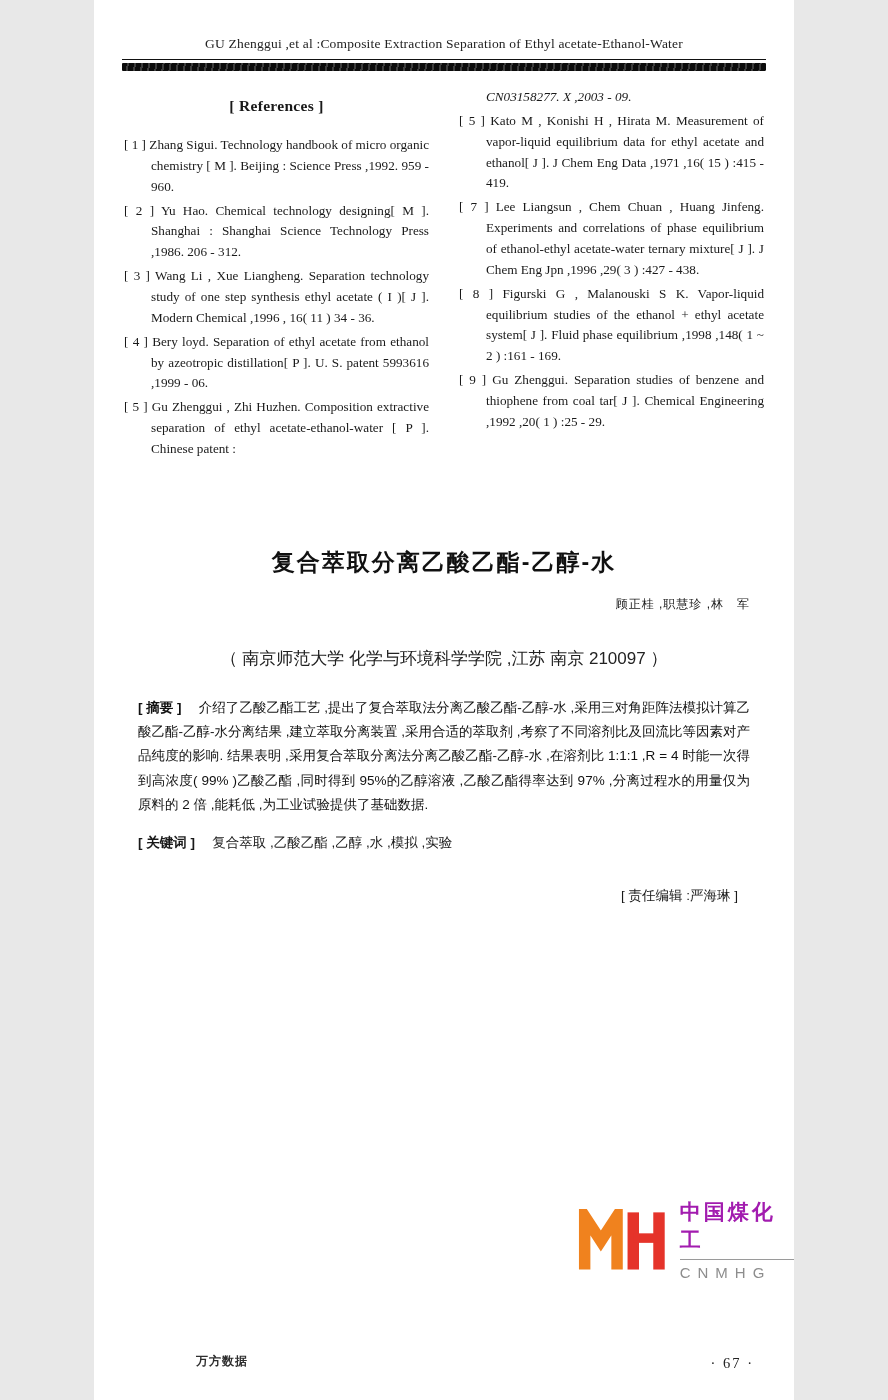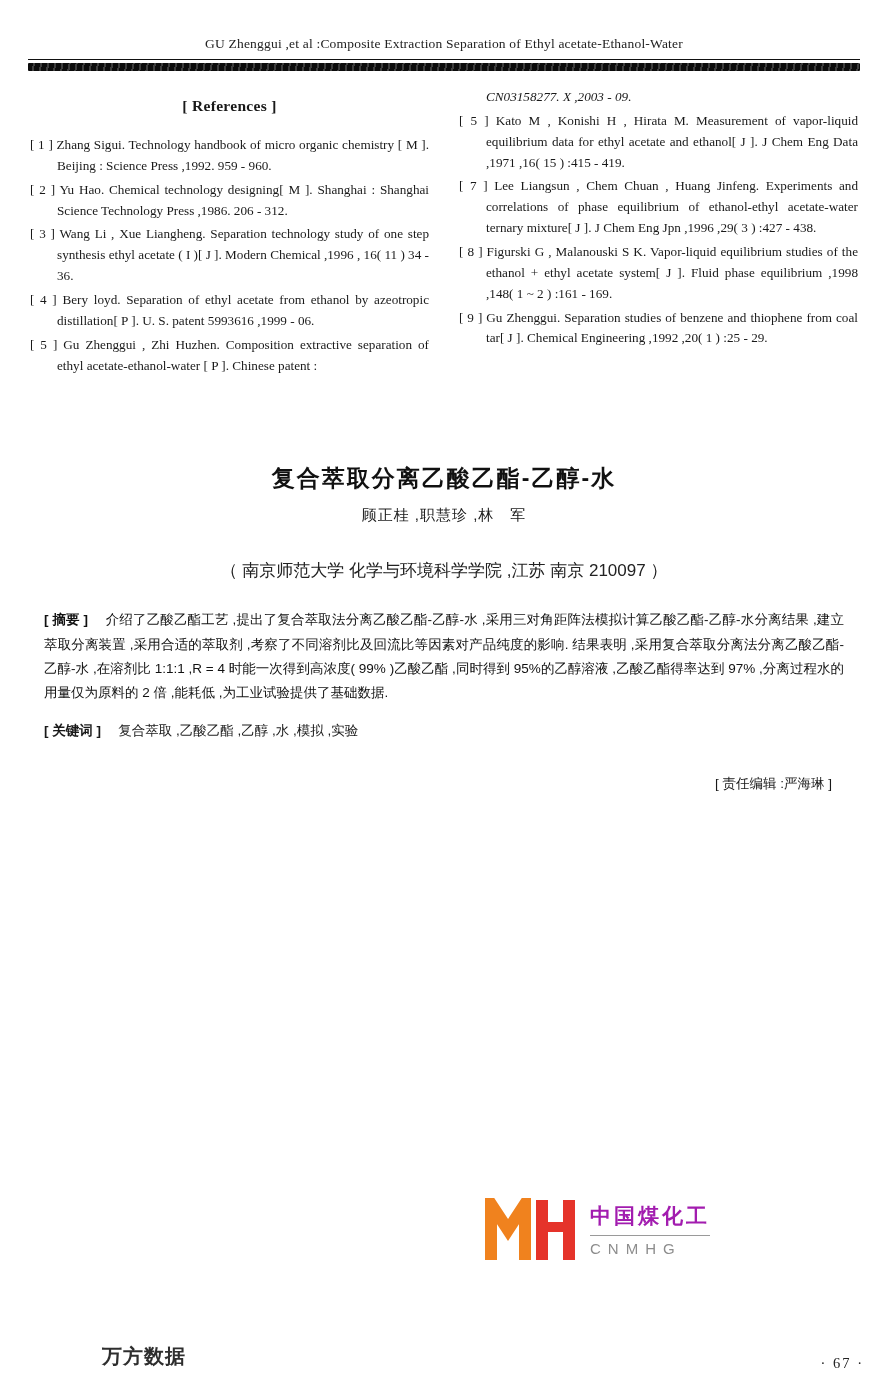--- a/index.html
+++ b/index.html
@@ -1,18 +1,18 @@
 <!DOCTYPE html>
 <html><head>
 <meta charset="utf-8">
 <style>
   html,body{margin:0;padding:0;background:#e8e8e8;}
   .page{
     position:relative;
-    width:888px;height:1400px;
+    width:700px;height:1400px;
     margin:0 auto;
     background:#ffffff;
     font-family:"Liberation Serif", serif;
     color:#191919;
     overflow:hidden;
   }
   
   .header{margin:0 28px;padding-top:36px;text-align:center;}
   .running-title{font-size:13.5px;letter-spacing:.2px;color:#222;}
   .rule-thin{border-top:1.5px solid #111;margin-top:7px;}
@@ -36,21 +36,21 @@
     font-size:13.2px;line-height:1.58;margin:0 0 3px;
     padding-left:27px;text-indent:0;font-style:italic;
   }
   .ref-label{white-space:nowrap;}
   
   .article{margin:0 44px;font-family:"Liberation Sans", sans-serif;}
   .cn-title{
     margin-top:84px;text-align:center;
     font-size:23px;font-weight:bold;letter-spacing:2px;color:#111;
   }
-  .cn-authors{margin-top:12px;text-align:center;font-size:15px;letter-spacing:1px;}
+  .cn-authors{margin-top:18px;text-align:right;font-size:12px;letter-spacing:1px;}
   .cn-affil{margin-top:34px;text-align:center;font-size:17px;color:#222;}
   .cn-abstract{
     margin-top:26px;font-size:13.5px;line-height:1.8;text-align:justify;color:#111;
   }
   .cn-keywords{margin-top:6px;font-size:13.5px;line-height:1.8;}
   .cn-editor{margin-top:32px;text-align:right;font-size:13.5px;padding-right:12px;}
   .lbl{font-weight:bold;}
   
   .logo{
     position:absolute;top:1198px;left:484px;
@@ -59,24 +59,24 @@
   }
   .logo-mark{display:block;}
   .logo-text{display:flex;flex-direction:column;}
   .logo-cn{font-size:21px;color:#a21caf;letter-spacing:3px;font-weight:600;}
   .logo-div{border-top:1px solid #9a9a9a;margin:5px 0 4px;}
   .logo-en{font-size:15px;color:#8d8d8d;letter-spacing:7px;}
   
   .watermark{
     position:absolute;left:102px;bottom:30px;
     font-family:"Liberation Sans", sans-serif;
-    font-size:20px;color:#2e2e2e;font-weight:600;letter-spacing:1px;
+    font-size:12px;color:#2e2e2e;font-weight:600;letter-spacing:1px;
   }
   .page-num{
-    position:absolute;right:24px;bottom:28px;
+    position:absolute;right:40px;bottom:28px;
     font-size:14.5px;color:#222;letter-spacing:2px;
   }
 </style>
 </head>
 <body>
 
 <div class="page">
 
   <div class="header">
     <div class="running-title">GU Zhenggui ,et al :Composite Extraction Separation of Ethyl acetate-Ethanol-Water</div>

